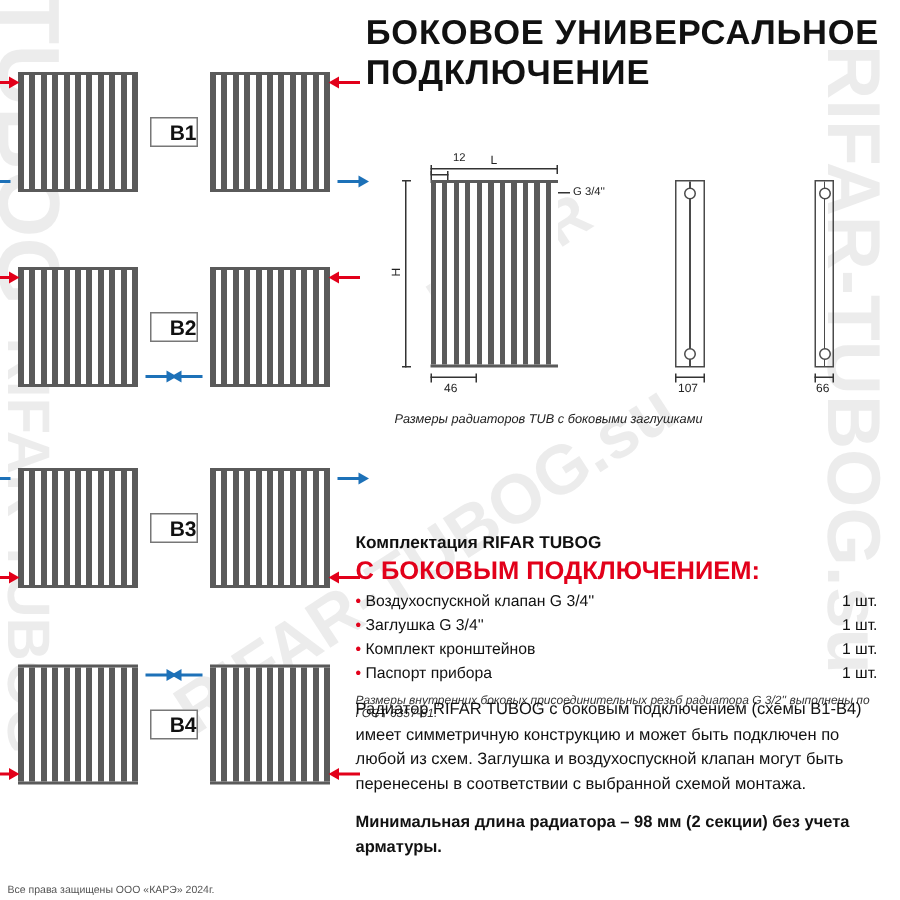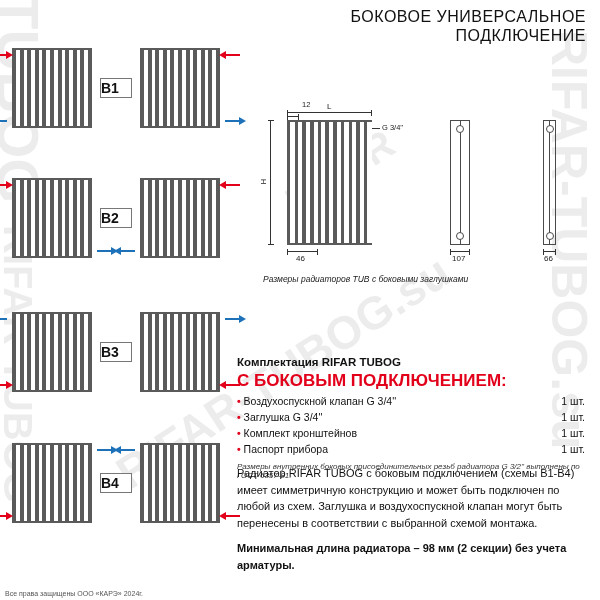--- a/index.html
+++ b/index.html
@@ -13,34 +13,34 @@
         color:rgba(110,110,110,0.13); z-index:0; pointer-events:none; }
   #wm-left1 { font-size:58px; left:52px; top:-6px; transform:rotate(90deg); transform-origin:left top; }
   #wm-left2 { font-size:40px; left:40px; top:225px; transform:rotate(90deg); transform-origin:left top; }
   #wm-diag  { font-size:46px; left:90px;  top:345px; transform:rotate(-33deg); }
   #wm-right { font-size:50px; left:598px; top:30px; transform:rotate(90deg); transform-origin:left top; }
   #wm-diag2 { font-size:40px; left:280px; top:150px; transform:rotate(-33deg); }
 
   .layer { position:absolute; z-index:1; }
 
   
-  #title { right:14px; top:8px; text-align:right; font-weight:normal;
-           font-size:16px; line-height:1.18; letter-spacing:0.5px; }
+  #title { right:14px; top:8px; font-weight:bold;
+           font-size:23px; line-height:1.18; letter-spacing:0.5px; }
 
   
   .scheme-row { position:absolute; left:12px; display:flex; align-items:center; gap:8px; height:84px; }
   #scheme-b1 { top:46px; } #scheme-b2 { top:176px; } #scheme-b3 { top:310px; } #scheme-b4 { top:441px; }
   .rad-wrap { position:relative; width:80px; height:80px; }
   .radiator {
     width:80px; height:80px; box-sizing:border-box;
     background:repeating-linear-gradient(90deg, #5a5a5a 0 4px, #ffffff 4px 7.6px);
     border-top:2px solid #5a5a5a; border-bottom:2px solid #5a5a5a;
   }
   .scheme-label {
-    width:30px; text-align:left; font-weight:bold; font-size:14px;
+    width:30px; text-align:right; font-weight:bold; font-size:14px;
     border:1px solid #777; background:#fff; padding:1px 0;
   }
   
   .arr { position:absolute; width:15px; height:2px; background:currentColor; }
   .arr::after { content:""; position:absolute; top:-3px; border-style:solid; border-color:transparent; }
   .arr.right::after { right:-6px; border-width:4px 0 4px 7px; border-left-color:currentColor; }
   .arr.left::after  { left:-6px;  border-width:4px 7px 4px 0; border-right-color:currentColor; }
   .arr.red  { color:#e2001a; }
   .arr.blue { color:#1d71b8; }
   .pos-tl { top:6px;    left:-20px; }

